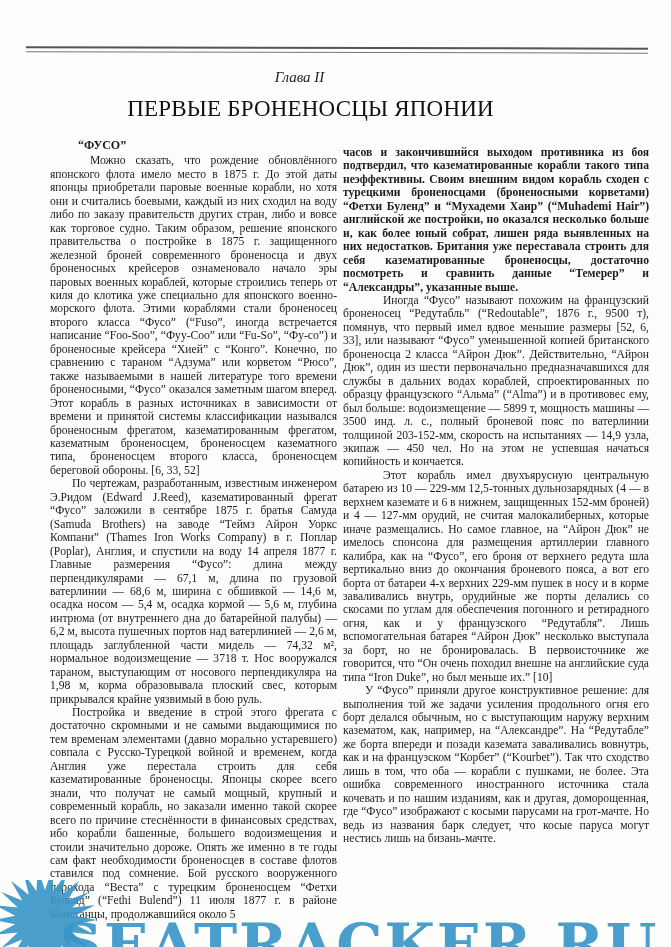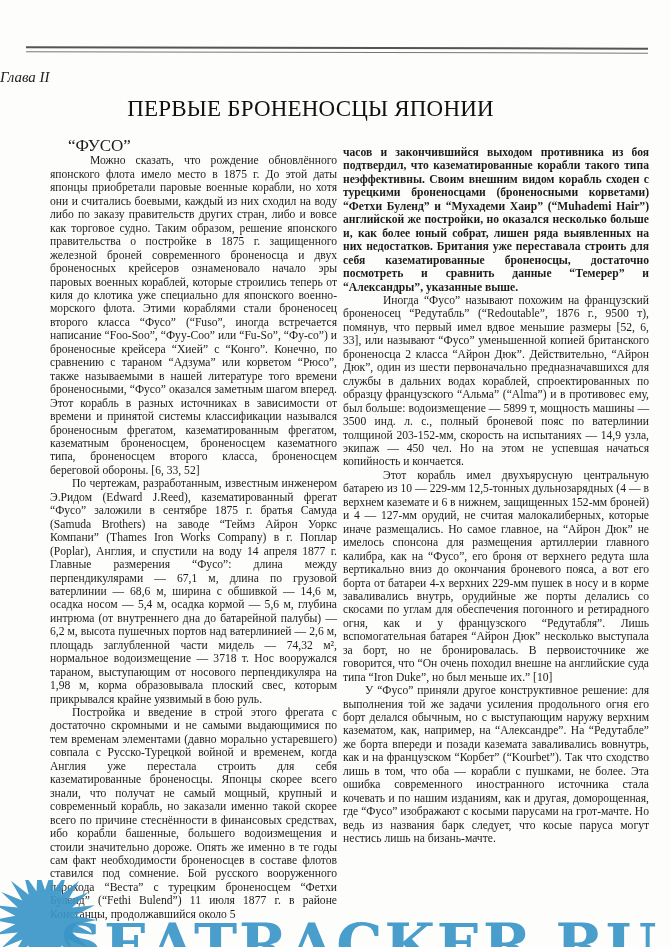--- a/index.html
+++ b/index.html
@@ -8,37 +8,37 @@
     background: #fdfdfb;
     font-family: "Liberation Serif", "DejaVu Serif", serif;
     color: #1c1c1c;
   }
   .top-rule {
     position: absolute; left: 26px; width: 622px; top: 47px;
     border-top: 2px solid #555; height: 3px; border-bottom: 1px solid #777;
     transform: rotate(0.12deg);
   }
   .chapter {
-    position: absolute; top: 69px; left: 0; width: 599px; 
+    position: absolute; top: 69px; left: 0; width: 599px; text-align: center;
     font-style: italic; font-size: 15px; color: #222;
   }
   .title {
     position: absolute; top: 96px; left: 0; width: 621px; text-align: center;
     font-size: 23px; letter-spacing: 0.2px; color: #111;
   }
   .col {
     position: absolute; font-size: 11.6px; line-height: 13.45px;
     text-align: justify; hyphens: manual;
   }
   .col p { margin: 0; text-indent: 22px; }
   .col p.noindent { text-indent: 0; font-weight: bold; }
   .col p.deep { text-indent: 40px; }
   .col-left { left: 50px; top: 139px; width: 287px; }
   .col-right { left: 343px; top: 146px; width: 306px; }
-  .section-head { font-weight: normal; font-size: 17px; margin: 0 0 2px 18px; }
+  .section-head { font-weight: bold; font-size: 12px; margin: 0 0 2px 28px; }
   .watermark {
     position: absolute; left: 0; top: 880px; width: 671px; height: 67px;
     pointer-events: none;
   }
   .wm-text {
     position: absolute; left: 60px; top: 880px; width: 611px;
     font-family: "DejaVu Serif", serif; font-weight: bold; font-size: 58px;
     letter-spacing: 2px; color: rgba(58,150,200,0.92); line-height: 58px;
     white-space: nowrap; pointer-events: none; margin-top: 36px;
   }

